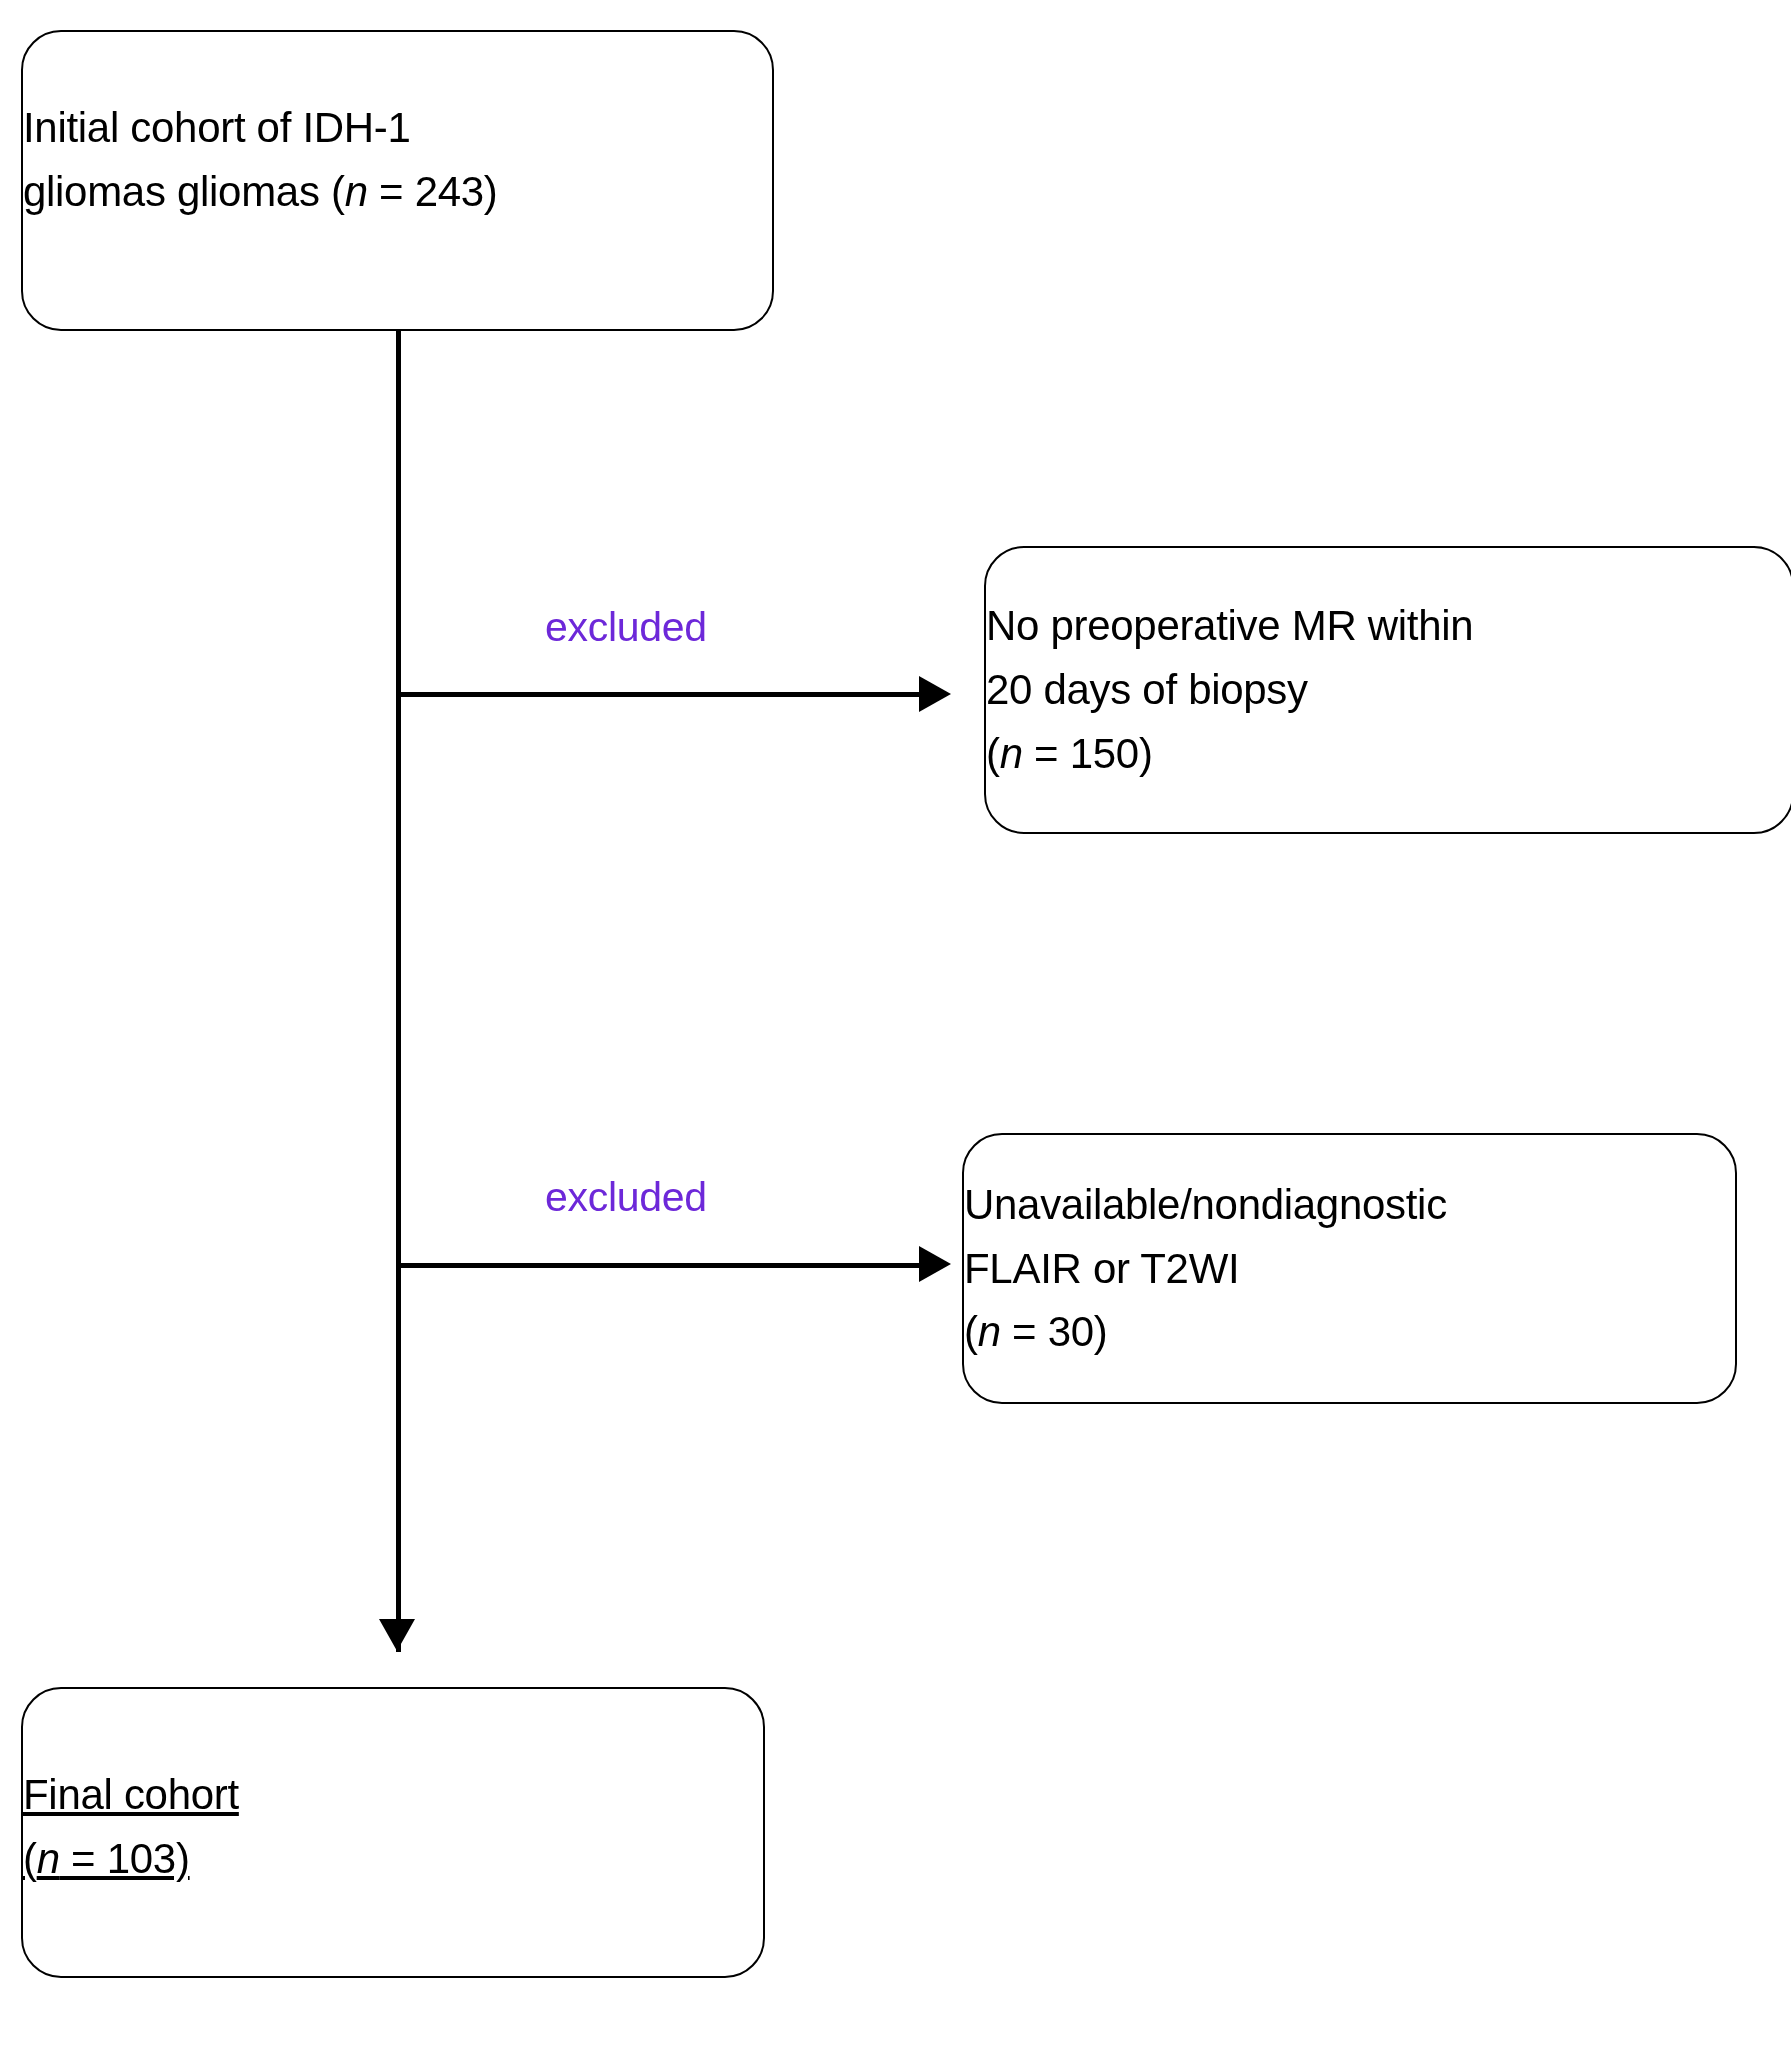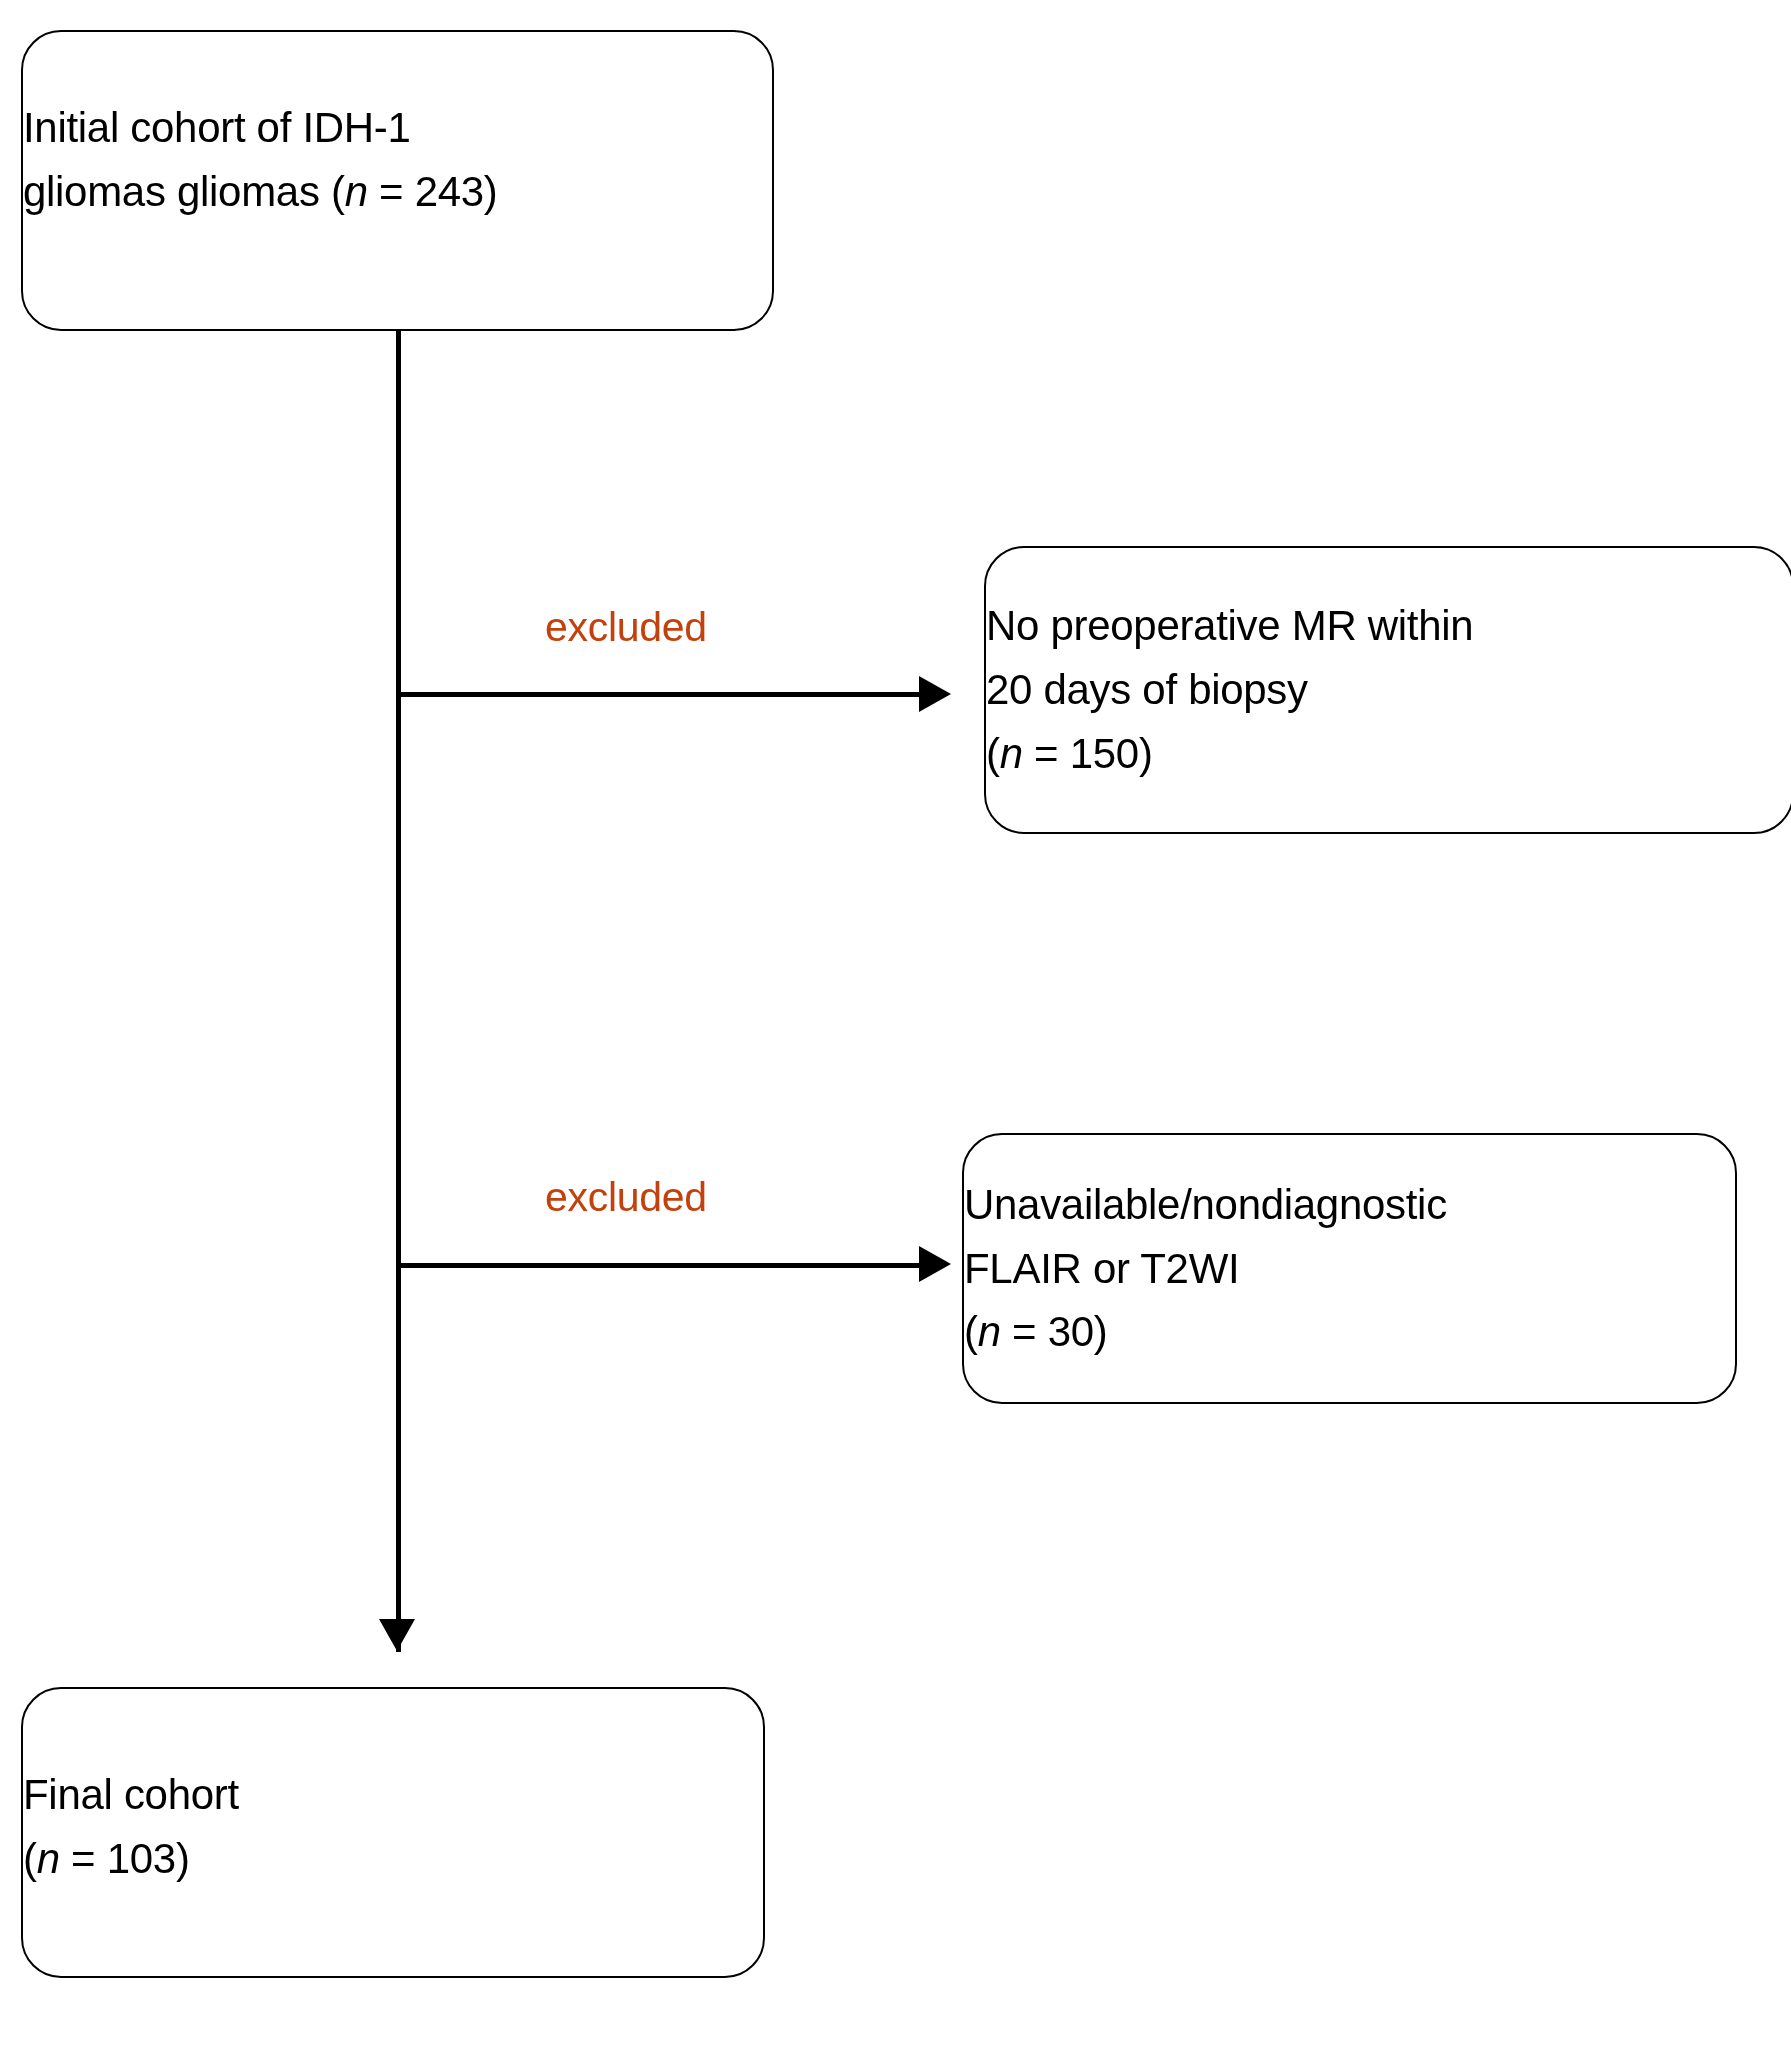--- a/index.html
+++ b/index.html
@@ -56,20 +56,21 @@
     top: 1133px;
     width: 775px;
     height: 271px;
   }
   #node-final {
     left: 21px;
     top: 1687px;
     width: 744px;
     height: 291px;
     padding-bottom: 11.3px;
+    text-decoration: underline;
   }
 
   
   .vline {
     position: absolute;
     background: #000000;
     width: 5px;
   }
   #spine {
     left: 396px;
@@ -99,21 +100,21 @@
   }
   #hline-1 { left: 396px; top: 692px; width: 528px; }
   #arrowhead-1 { left: 919px; top: 676px; }
   #hline-2 { left: 396px; top: 1263px; width: 528px; }
   #arrowhead-2 { left: 919px; top: 1246px; }
   #arrowhead-down { left: 379px; top: 1619px; }
 
   .edge-label {
     position: absolute;
     font-size: 41px;
-    color: #c2410c;
+    color: #6d28d9;
     white-space: nowrap;
     letter-spacing: -0.3px;
     text-align: right;
   }
   #label-excluded-1 { left: 545px; top: 604px; }
   #label-excluded-2 { left: 545px; top: 1174px; }
 </style>
 </head>
 <body>
 

